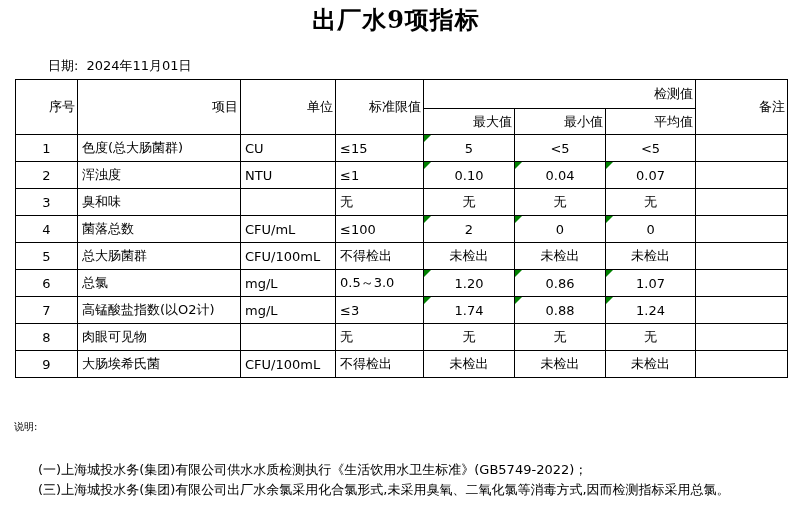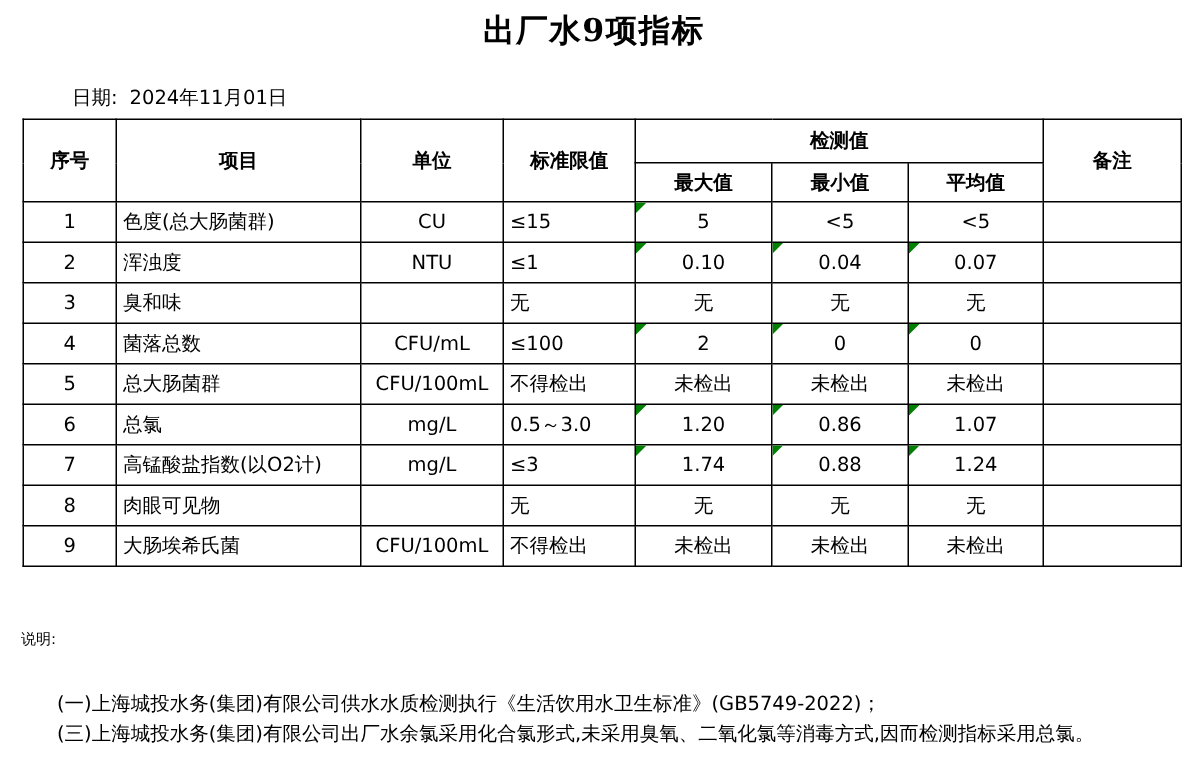--- a/index.html
+++ b/index.html
@@ -6,21 +6,21 @@
   html, body {
     width: 792px; height: 515px;
     background: #ffffff;
     color: #000000;
     font-family: "DejaVu Sans", "Liberation Sans", sans-serif;
     overflow: hidden;
   }
   .title {
     padding-top: 6px;
     text-align: center;
-    font-size: 21px;
+    font-size: 24px;
     font-weight: bold;
     letter-spacing: 1px;
     font-family: "DejaVu Serif", "Liberation Serif", serif;
     line-height: 27px;
   }
   .date-row {
     margin: 24px 0 0 48px;
     font-size: 13px;
     height: 18px;
     line-height: 18px;
@@ -34,30 +34,30 @@
     width: 772px;
     font-size: 13px;
   }
   table.report th, table.report td {
     border: 1px solid #000000;
     padding: 0 4px;
     overflow: hidden;
     white-space: nowrap;
   }
   table.report th {
-    font-weight: bold;
-    text-align: center;
+    font-weight: normal;
+    text-align: right;
     padding: 0 2px;
   }
   tr.hdr-top  th { height: 29px; }
   tr.hdr-sub  th { height: 26px; }
   tr.body-row td { height: 27px; }
   td.c-no   { text-align: center; }
   td.c-item { text-align: left; }
-  td.c-unit { text-align: center; margin-left: 28px; }
+  td.c-unit { text-align: left; margin-left: 28px; }
   td.c-limit{ text-align: left; }
   td.c-val  { text-align: center; position: relative; }
   td.c-rem  { text-align: center; }
   .tri {
     position: absolute;
     top: 0; left: 0;
     width: 0; height: 0;
     border-top: 7px solid #008000;
     border-right: 7px solid transparent;
   }

